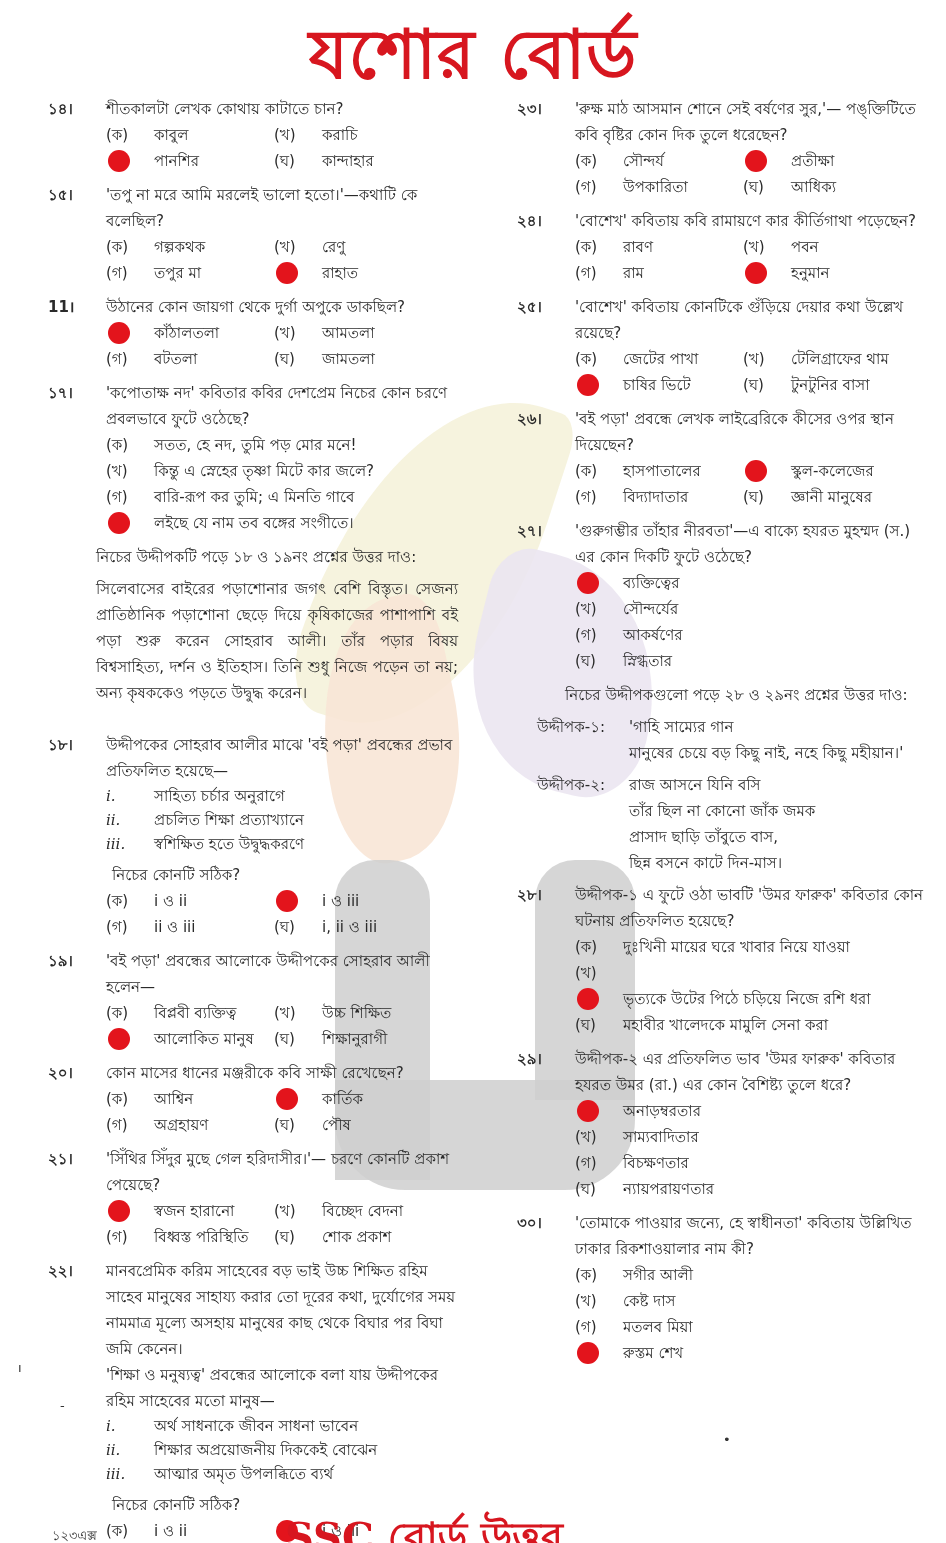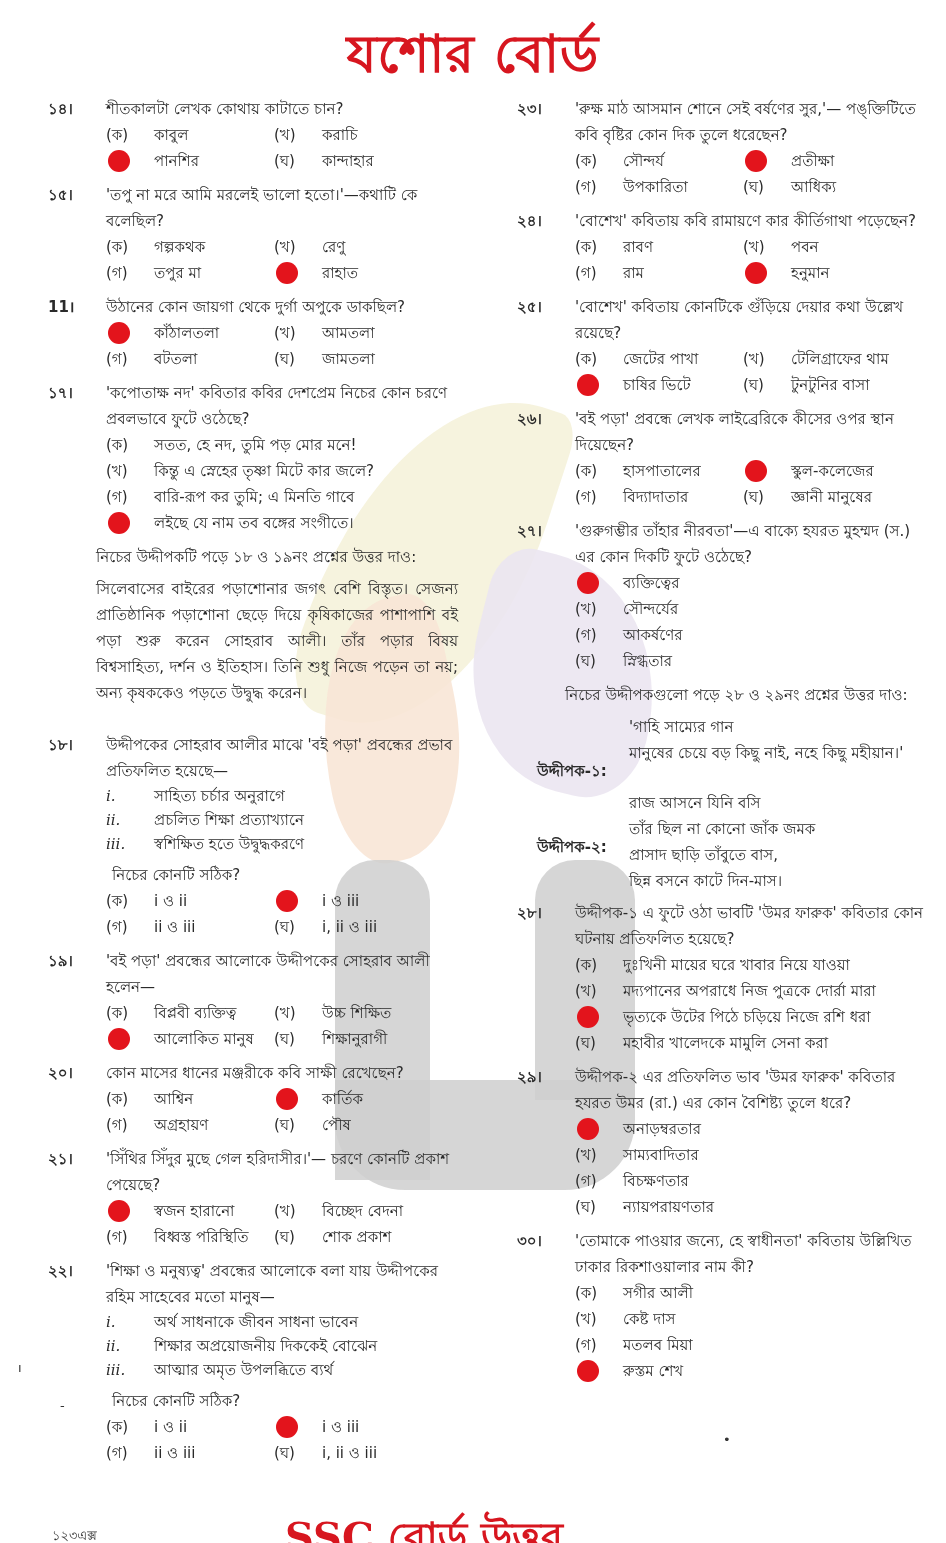--- a/index.html
+++ b/index.html
@@ -1,20 +1,20 @@
 <!DOCTYPE html>
 <html><head>
 <meta charset="utf-8">
 <style>
   * { box-sizing: border-box; margin: 0; padding: 0; }
   html, body { width: 946px; height: 1543px; background: #ffffff; overflow: hidden; }
   body { position: relative; font-family: "DejaVu Sans", sans-serif; color: #2a2a2a; }
 
   .title { position: absolute; left: 0; width: 946px; top: 18px; text-align: center;
-           font-family: "DejaVu Serif", serif; font-weight: bold; font-size: 52px; color: #d7161f; line-height: 72px; letter-spacing: 1px; }
+           font-family: "DejaVu Serif", serif; font-weight: bold; font-size: 68px; color: #d7161f; line-height: 72px; letter-spacing: 1px; }
 
   .footer-red { position: absolute; left: 285px; top: 1517px; font-family: "DejaVu Serif", serif; font-weight: bold; font-size: 40px; color: #d7161f; line-height: 40px; white-space: nowrap; }
   .page-num { position: absolute; left: 52px; top: 1526px; font-size: 13px; color: #333; }
   .stray { position: absolute; font-size: 13px; color: #333; }
 
   
   .wm { position: absolute; pointer-events: none; }
   .wm-flame1 { left: 330px; top: 380px; width: 200px; height: 360px; background: #f4f1d8; border-radius: 80% 10% 70% 20%; transform: rotate(18deg); opacity: .85; }
   .wm-flame2 { left: 320px; top: 600px; width: 140px; height: 260px; background: #f8e6d6; border-radius: 70% 20% 60% 30%; transform: rotate(-12deg); opacity: .9; }
   .wm-flame3 { left: 470px; top: 560px; width: 190px; height: 230px; background: #ebe6f1; border-radius: 20% 70% 30% 60%; transform: rotate(14deg); opacity: .9; }
@@ -36,21 +36,21 @@
   .opt-key { width: 48px; flex: none; }
   .opt-mark { width: 22px; height: 22px; border-radius: 50%; background: #e3141c; display: inline-block; margin-left: 2px; }
   .opt-mark-wrap { width: 48px; flex: none; display: flex; align-items: center; }
   .roman { margin-left: 58px; }
   .roman-row { display: flex; height: 24px; align-items: center; }
   .roman-key { width: 48px; font-style: italic; font-family: "DejaVu Serif", serif; }
   .sub-q { margin-left: 64px; margin-top: 6px; }
   .passage-head { margin-left: 48px; margin-top: 4px; margin-bottom: 6px; }
   .passage { margin-left: 48px; text-align: justify; margin-bottom: 26px; }
   .stim { display: flex; margin-left: 20px; margin-bottom: 6px; }
-  .stim-label { width: 92px; font-weight: bold; flex: none; margin-top: 44px; }
+  .stim-label { width: 92px; font-weight: normal; flex: none; }
   .stim-lines div { height: 26px; }
 </style>
 </head>
 <body>
 
 <div class="wm wm-flame1"></div>
 <div class="wm wm-flame2"></div>
 <div class="wm wm-flame3"></div>
 <div class="wm wm-u-left"></div>
 <div class="wm wm-u-right"></div>
@@ -264,20 +264,21 @@
           <span>বিধ্বস্ত পরিস্থিতি</span>
         </div>
         <div class="opt">
           <span class="opt-key">(ঘ)</span>
           <span>শোক প্রকাশ</span>
         </div>
       </div>
     </div>
     <div class="q">
       <span class="q-num">২২।</span>
+      <div class="q-text">মানবপ্রেমিক করিম সাহেবের বড় ভাই উচ্চ শিক্ষিত রহিম সাহেব মানুষের সাহায্য করার তো দূরের কথা, দুর্যোগের সময় নামমাত্র মূল্যে অসহায় মানুষের কাছ থেকে বিঘার পর বিঘা জমি কেনেন।</div>
       <div class="q-text">'শিক্ষা ও মনুষ্যত্ব' প্রবন্ধের আলোকে বলা যায় উদ্দীপকের রহিম সাহেবের মতো মানুষ—</div>
       <div class="roman">
         <div class="roman-row">
           <span class="roman-key">i.</span>
           <span>অর্থ সাধনাকে জীবন সাধনা ভাবেন</span>
         </div>
         <div class="roman-row">
           <span class="roman-key">ii.</span>
           <span>শিক্ষার অপ্রয়োজনীয় দিককেই বোঝেন</span>
         </div>
@@ -451,21 +452,20 @@
     <div class="q">
       <span class="q-num">২৮।</span>
       <div class="q-text">উদ্দীপক-১ এ ফুটে ওঠা ভাবটি 'উমর ফারুক' কবিতার কোন ঘটনায় প্রতিফলিত হয়েছে?</div>
       <div class="opts single">
         <div class="opt">
           <span class="opt-key">(ক)</span>
           <span>দুঃখিনী মায়ের ঘরে খাবার নিয়ে যাওয়া</span>
         </div>
         <div class="opt">
           <span class="opt-key">(খ)</span>
-          <span>মদ্যপানের অপরাধে নিজ পুত্রকে দোর্রা মারা</span>
         </div>
         <div class="opt">
           <span class="opt-mark-wrap">
             <span class="opt-mark"></span>
           </span>
           <span>ভৃত্যকে উটের পিঠে চড়িয়ে নিজে রশি ধরা</span>
         </div>
         <div class="opt">
           <span class="opt-key">(ঘ)</span>
           <span>মহাবীর খালেদকে মামুলি সেনা করা</span>

